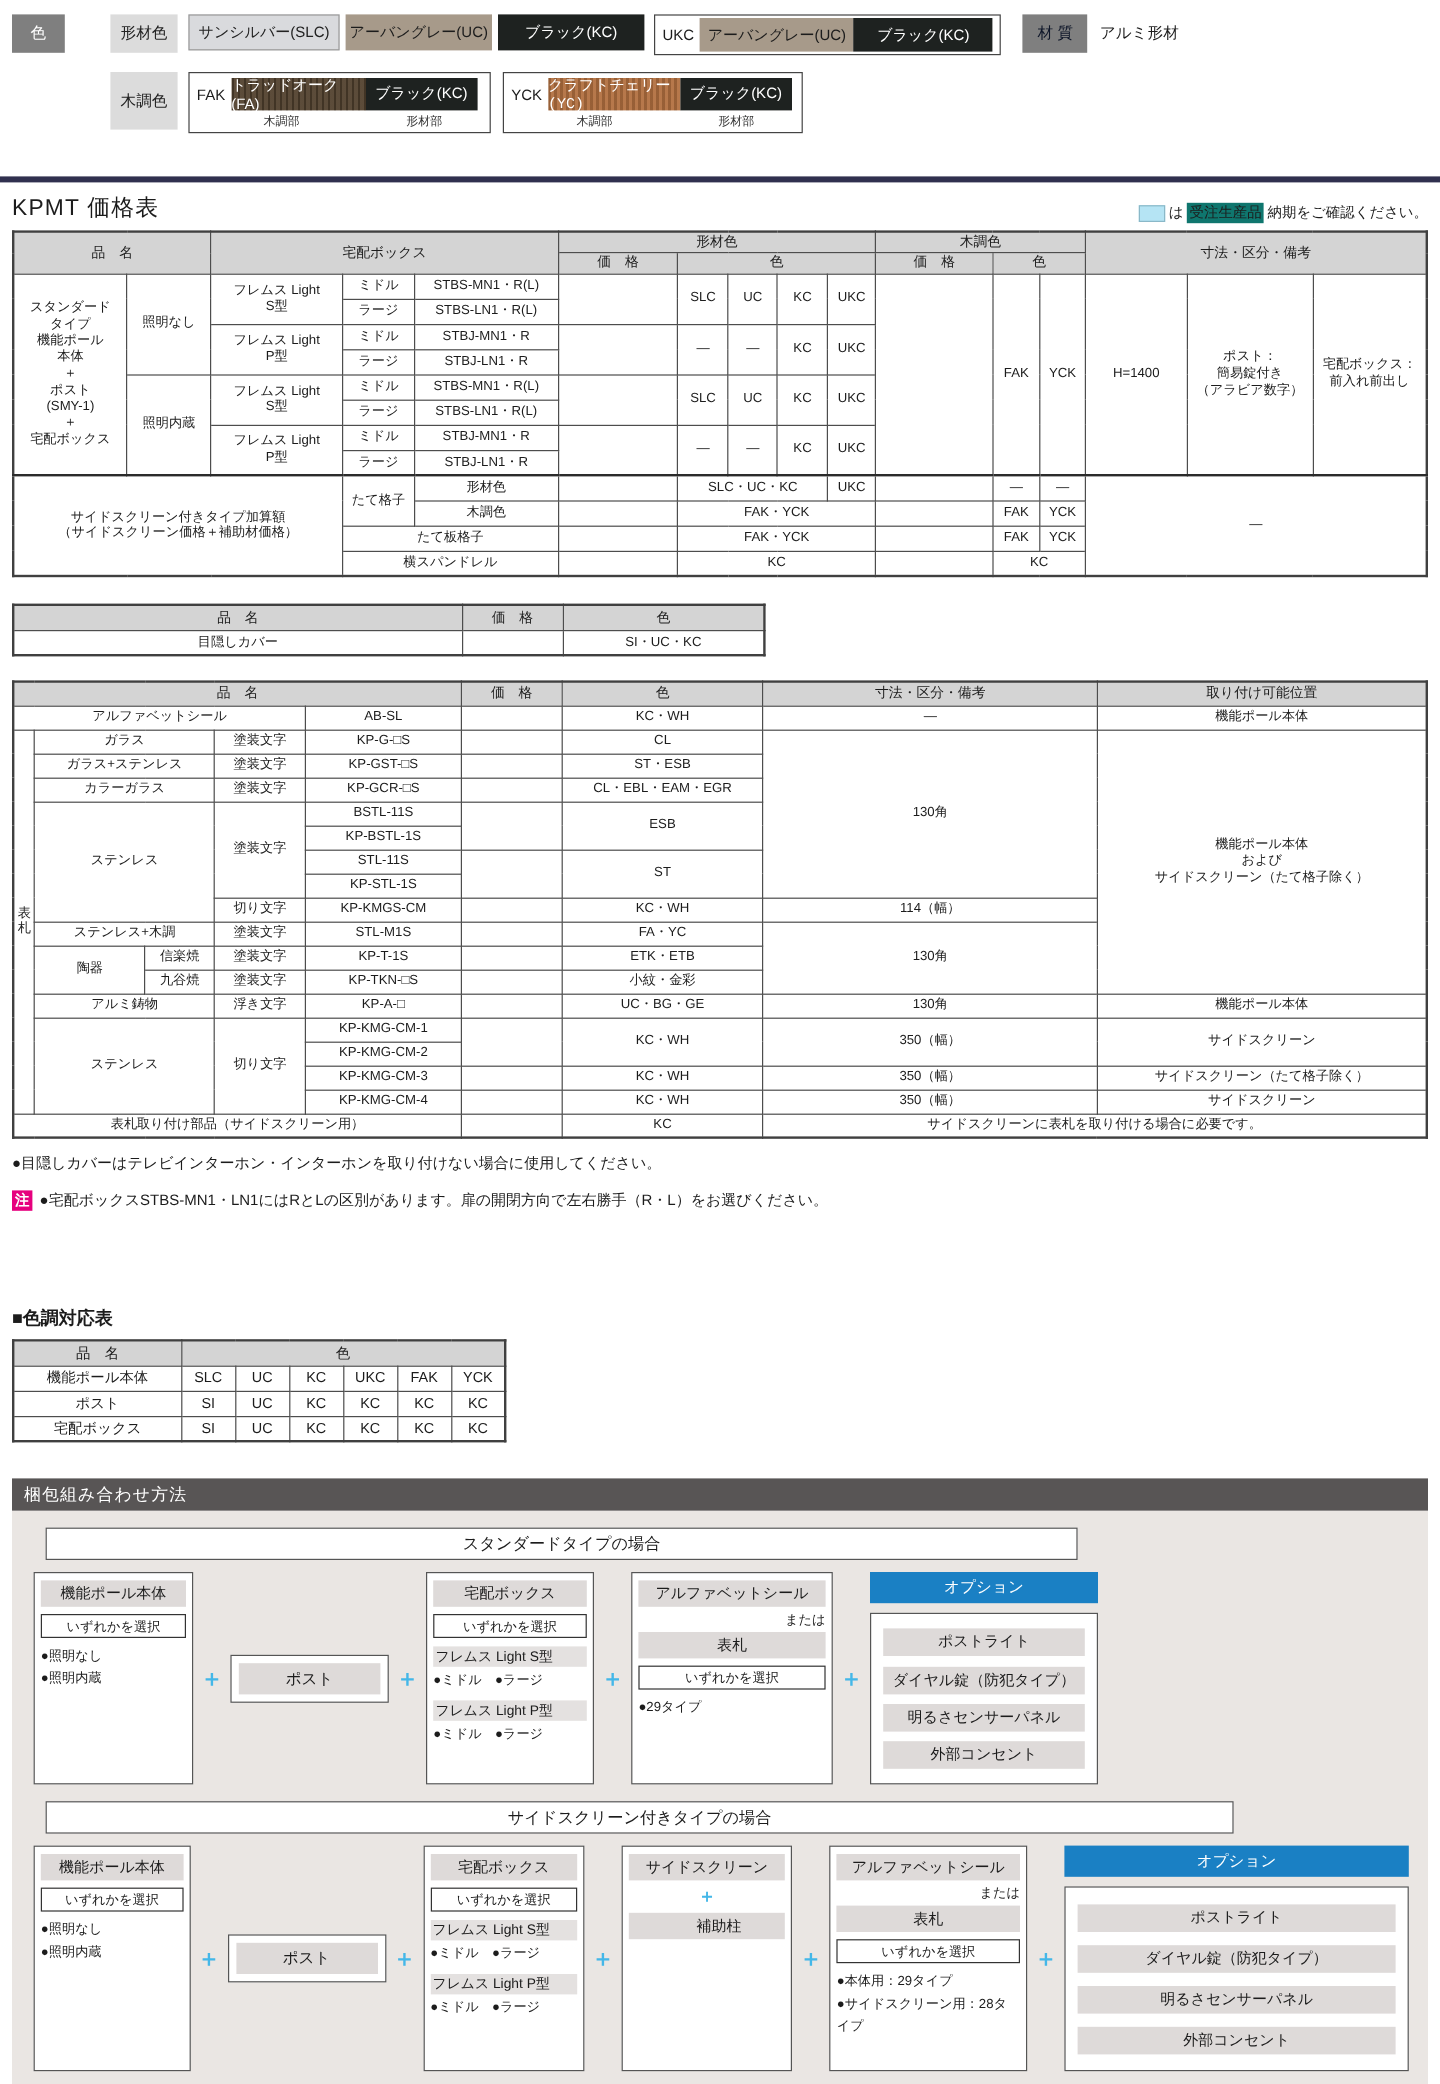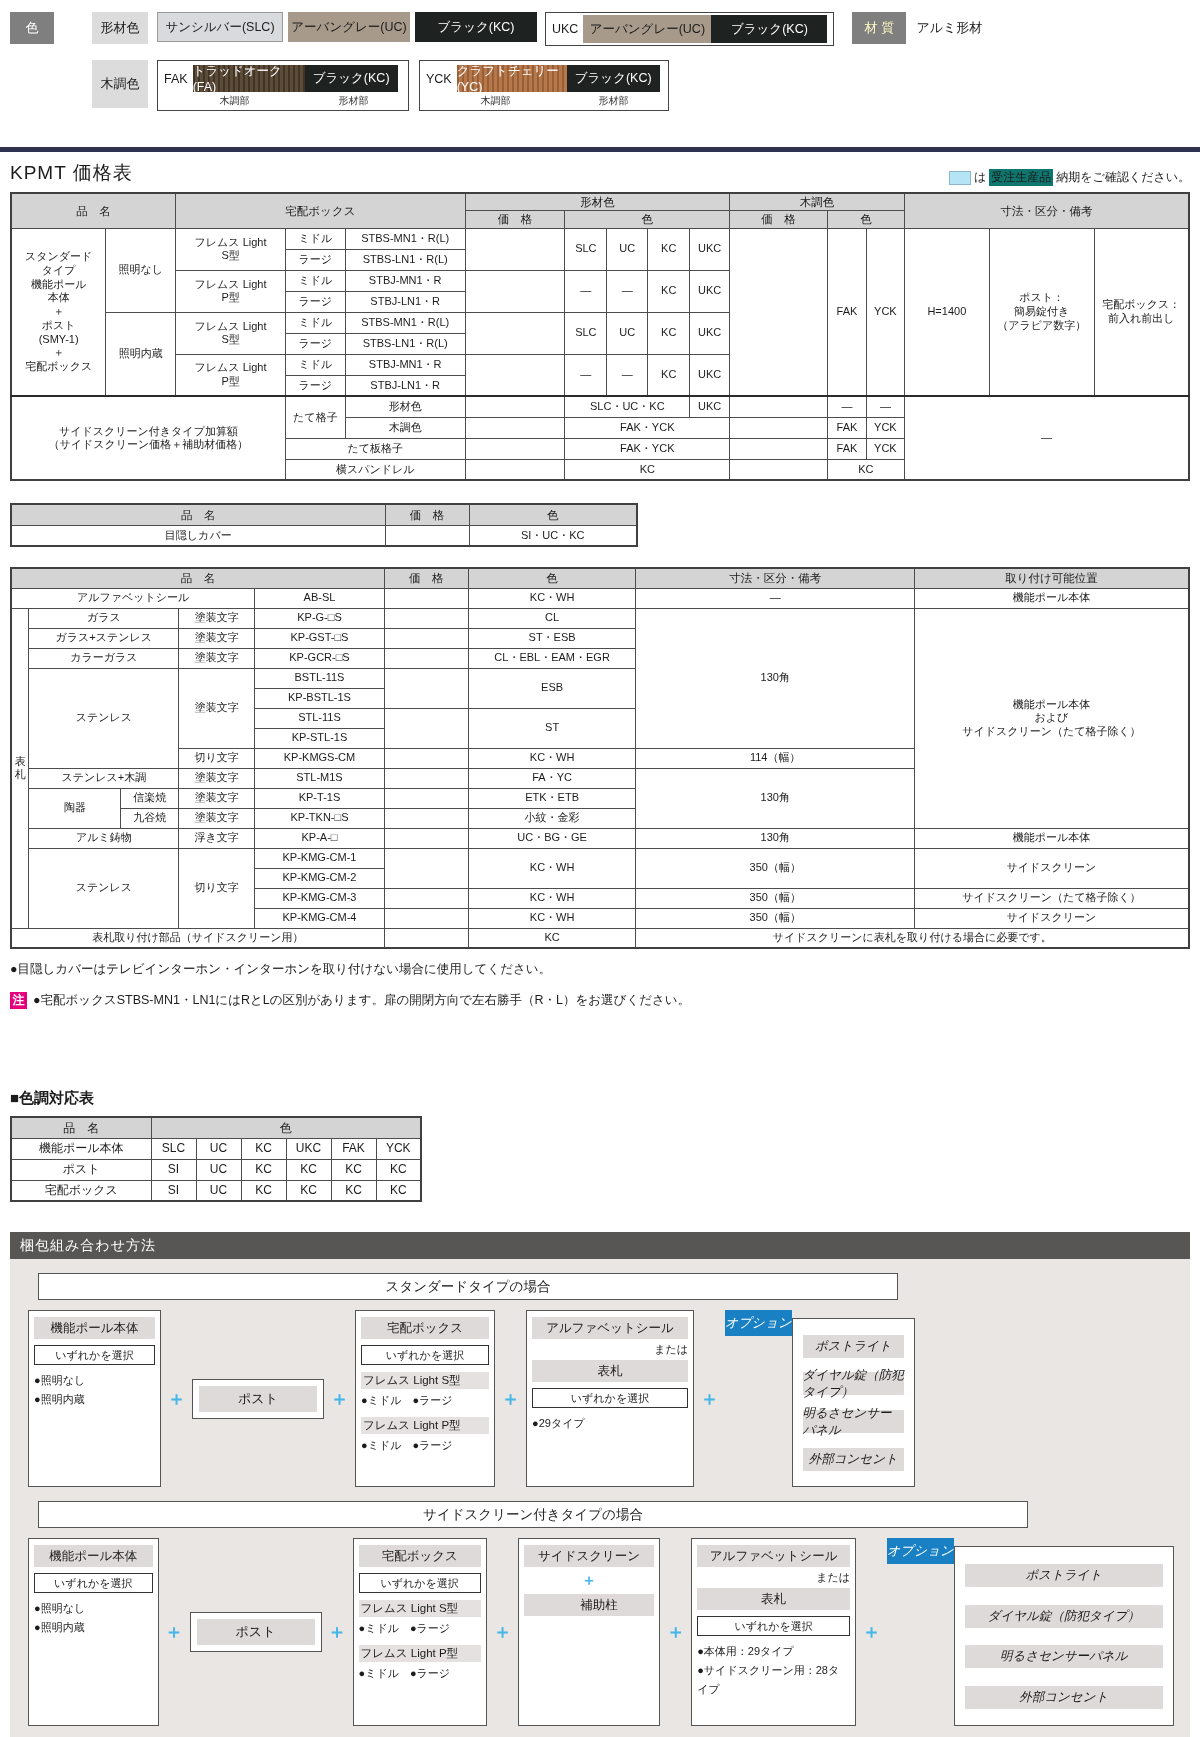--- a/index.html
+++ b/index.html
@@ -15,28 +15,28 @@
   .tagbox { display:flex; align-items:center; justify-content:center; font-size:13px; }
   .tag-dark { width:44px; height:32px; background:#7f7f7f; color:#fff; }
   .tag-light { width:56px; height:32px; background:#dcdcdc; color:#222; }
   .sw { display:flex; align-items:center; justify-content:center; height:30px; font-size:12.5px; }
   .sw-slc { background:#d9dadd; border:1px solid #9a9a9a; color:#222; }
   .sw-uc { background:#a79a8a; color:#1c1c1c; }
   .sw-kc { background:#1e2220; color:#fff; }
   .sw-wood { background:#53422f; color:#fff;
              background-image:repeating-linear-gradient(90deg, rgba(0,0,0,.22) 0 2px, rgba(255,255,255,.05) 2px 5px); }
   .sw-cherry { background:#b27040; color:#fff;
-             background-image:repeating-linear-gradient(90deg, rgba(0,0,0,.15) 0 2px, rgba(255,255,255,.06) 2px 5px); }
+             background-image:repeating-linear-gradient(90deg, rgba(0,0,0,.15) 0 2px, rgba(255,255,255,.06) 2px 5px);font-family:Liberation Mono, monospace; }
   .combo { display:flex; align-items:center; border:1px solid #444; background:#fff; padding:2px 6px 2px 4px; }
   .combo .code { font-size:12.5px; margin:0 5px 0 2px; }
   .woodbox { border:1px solid #444; background:#fff; padding:4px 8px 2px 4px; }
   .woodbox .wrow { display:flex; align-items:center; }
   .woodbox .subs { display:flex; font-size:10px; color:#333; margin-top:2px; }
   .woodbox .subs span { text-align:center; }
-  .matbox { width:54px; height:32px; background:#7f7f7f; color:#fef9c3; }
+  .matbox { width:54px; height:32px; background:#7f7f7f; color:#0f172a; }
   .mat-val { font-size:13px; margin-left:10px; line-height:32px; }
 
   
   .navyrule { height:5px; background:#30304f; margin-top:36px; }
   .titlerow { display:flex; align-items:flex-end; justify-content:space-between; margin-top:8px; }
   .kpmt-title { font-size:19px; letter-spacing:1px; }
   .order-leg { display:flex; align-items:center; font-size:12px; gap:3px; }
   .order-leg .bluebox { display:inline-block; width:22px; height:14px; background:#b5e4f4; border:1px solid #8ab8c8; }
   .order-leg .hl { background:#0f766e; padding:0 2px; }
 
@@ -87,21 +87,21 @@
              justify-content:center; font-size:11px; margin-top:6px; flex:none; }
   .fbullets { font-size:11px; text-align:left; margin-top:6px; line-height:1.7; }
   .ftype { background:#e4e1e0; font-size:11.5px; text-align:left; padding:1px 2px; margin-top:7px; }
   .for { font-size:11px; text-align:right; margin-top:3px; }
   .plus { align-self:center; color:#44b7e8; font-size:19px; font-weight:bold; padding:0 6px; flex:none; }
   .plus-s { color:#44b7e8; font-size:15px; font-weight:bold; text-align:center; margin-top:4px; }
   .post-wrap { align-self:center; }
   .post-box { border:1px solid #555; background:#fff; padding:6px; }
   .post-inner { background:#dedad9; width:118px; height:26px; display:flex; align-items:center;
                 justify-content:center; font-size:13px; }
-  .opt-col { display:flex; flex-direction:row;font-style:italic; }
+  .opt-col { display:flex; flex-direction:column; }
   .opt-head { background:#1a80c4; color:#fff; height:26px; display:flex; align-items:center;
               justify-content:center; font-size:13px; flex:none; }
   .opt-body { border:1px solid #555; background:#fff; margin-top:8px; flex:1; padding:8px 10px;
               display:flex; flex-direction:column; justify-content:space-around; }
   .opt-item { background:#dedad9; height:23px; display:flex; align-items:center; justify-content:center;
               font-size:12.5px; }
 </style>
 </head>
 <body>
 

